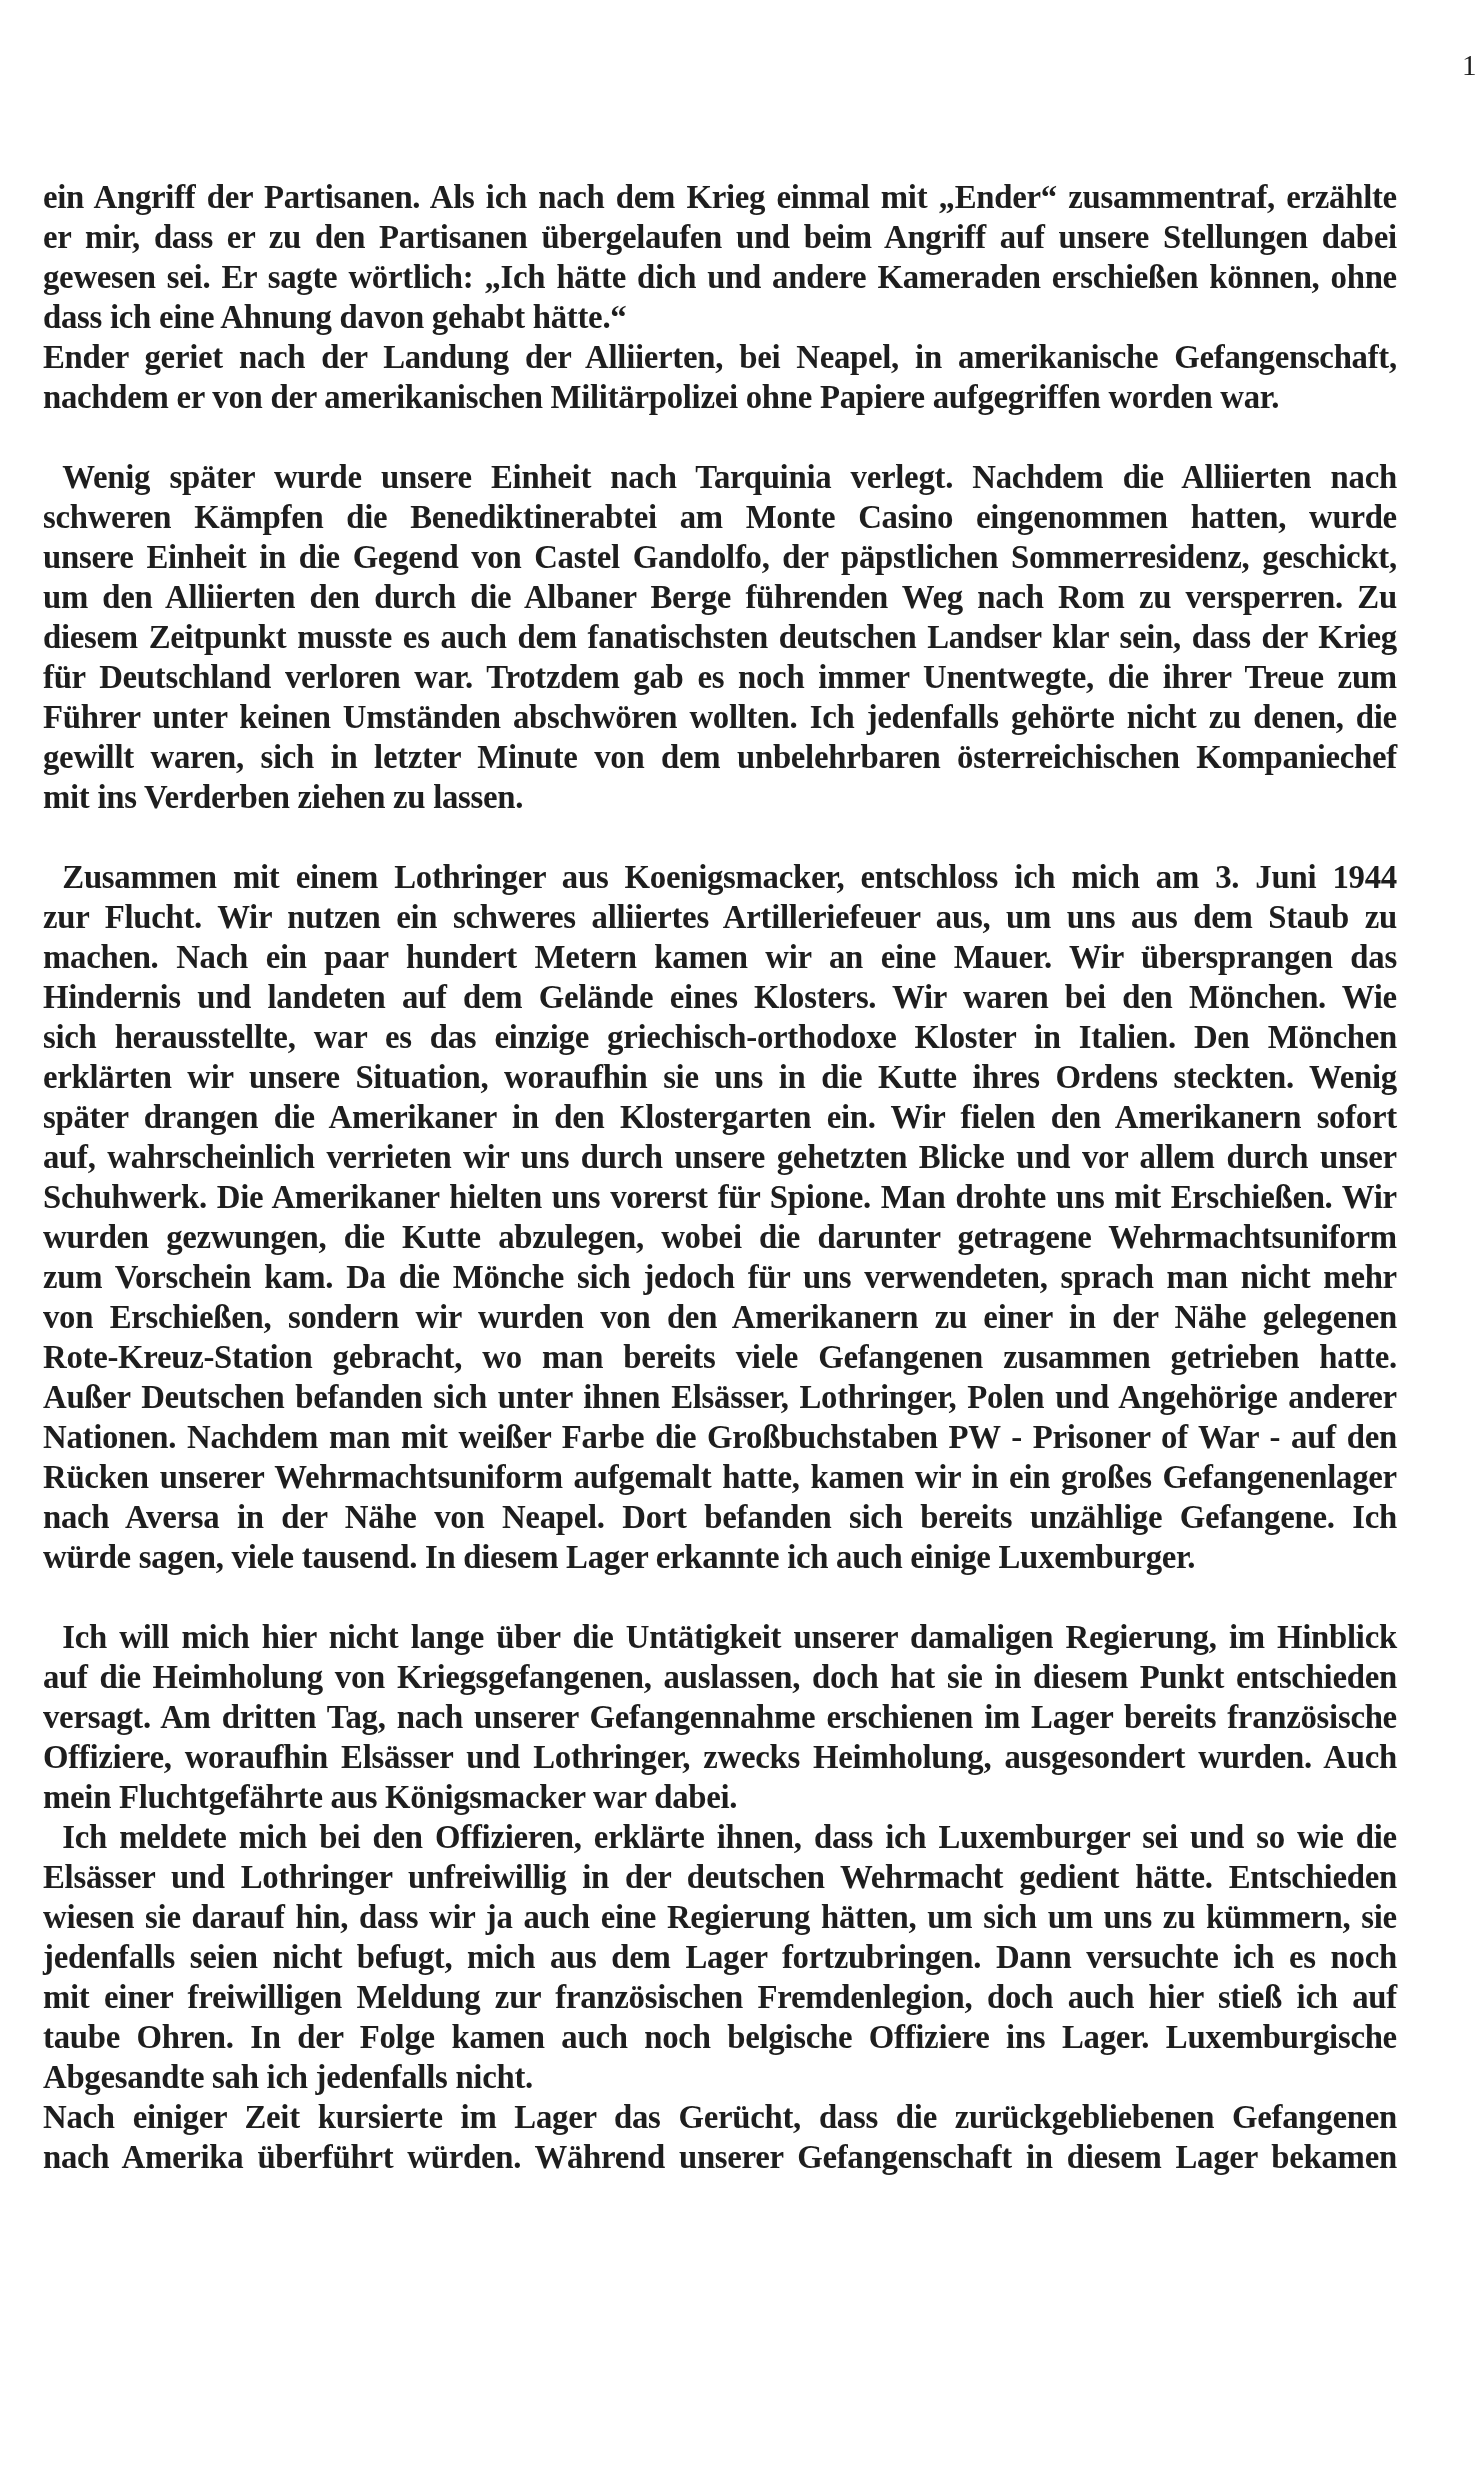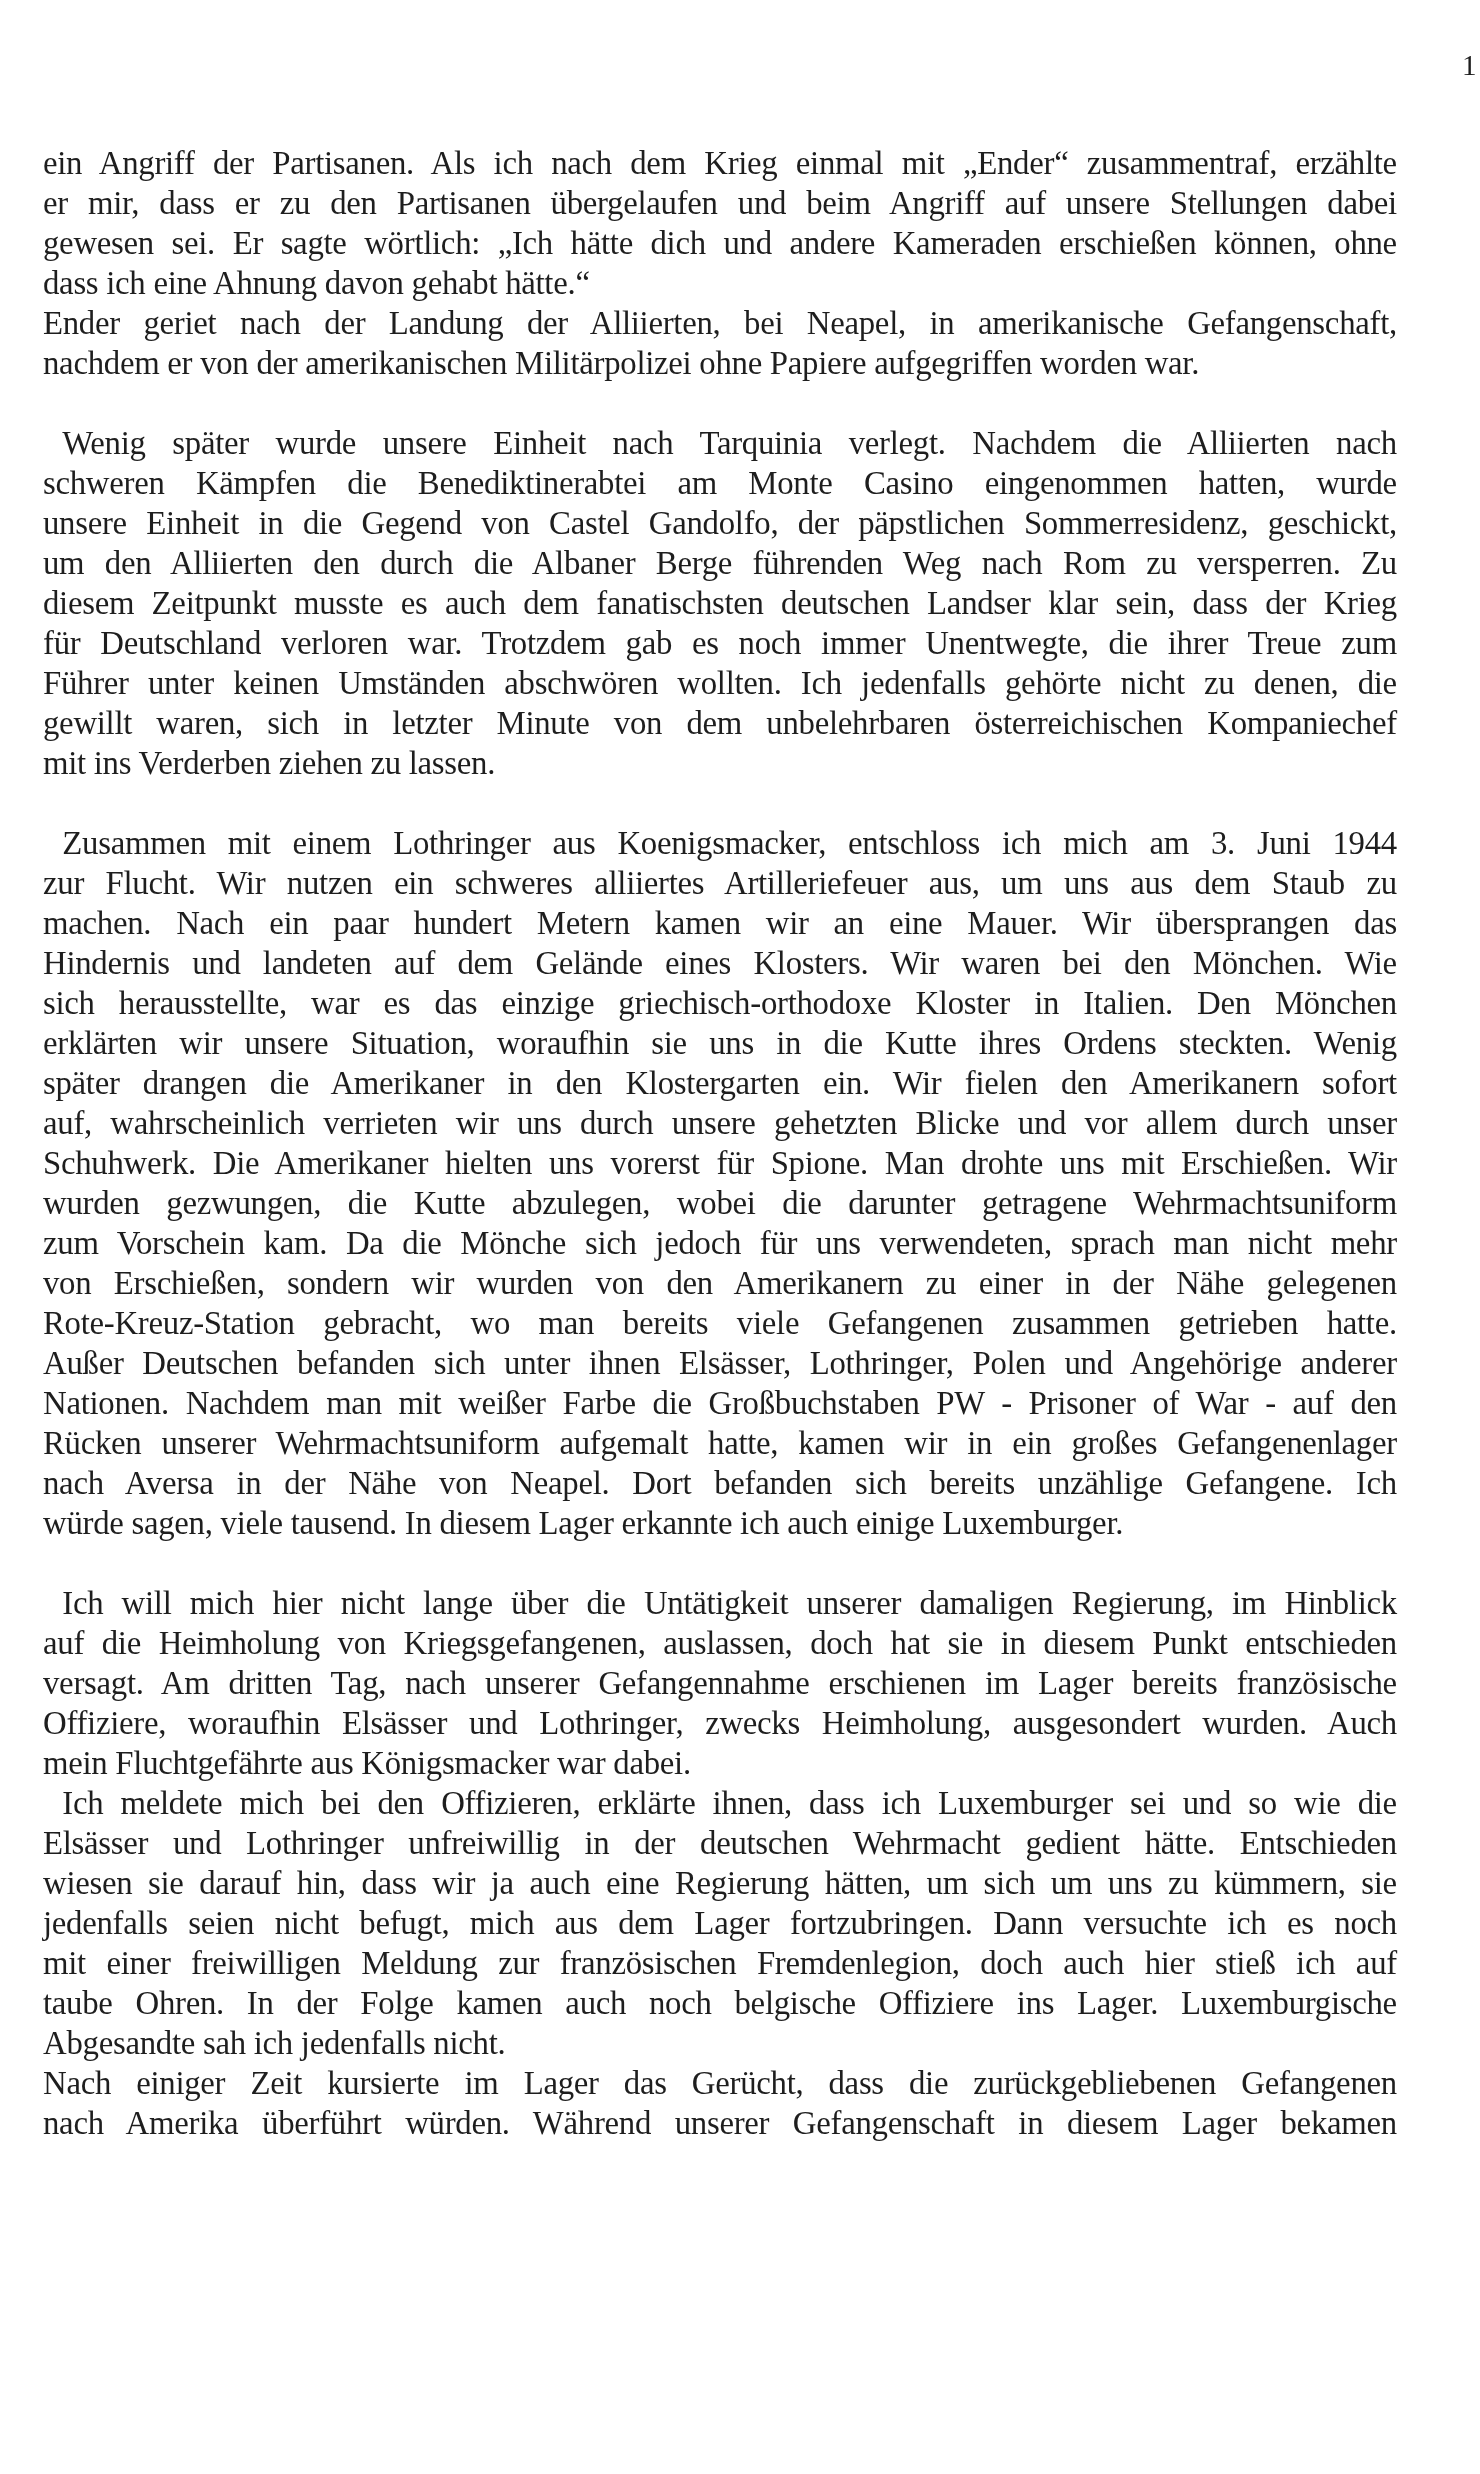--- a/index.html
+++ b/index.html
@@ -18,22 +18,23 @@
     .page-number {
       position: absolute;
       left: 1462px;
       top: 51px;
       font-size: 29px;
       line-height: 29px;
     }
     .page-body {
       position: absolute;
       left: 43px;
-      top: 143px;
+      top: 177px;
       width: 1354px;
+      font-weight: bold;
     }
     .para {
       margin: 0;
       font-size: 34px;
       line-height: 40px;
       text-align: justify;
       text-align-last: left;
       letter-spacing: -0.3px;
       word-spacing: 0px;
       transform: scaleX(0.965);

